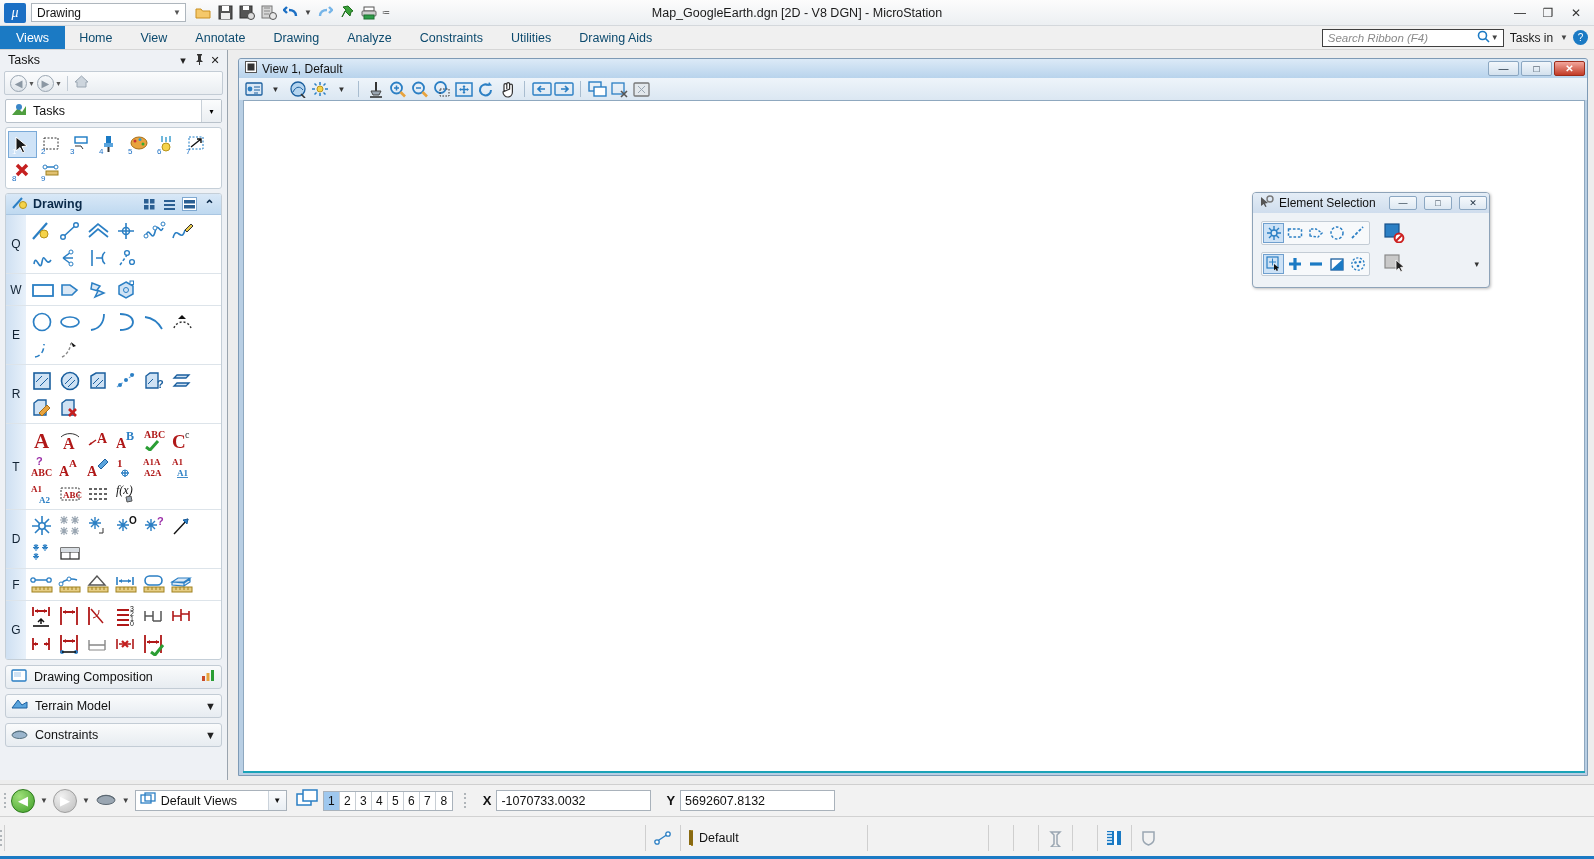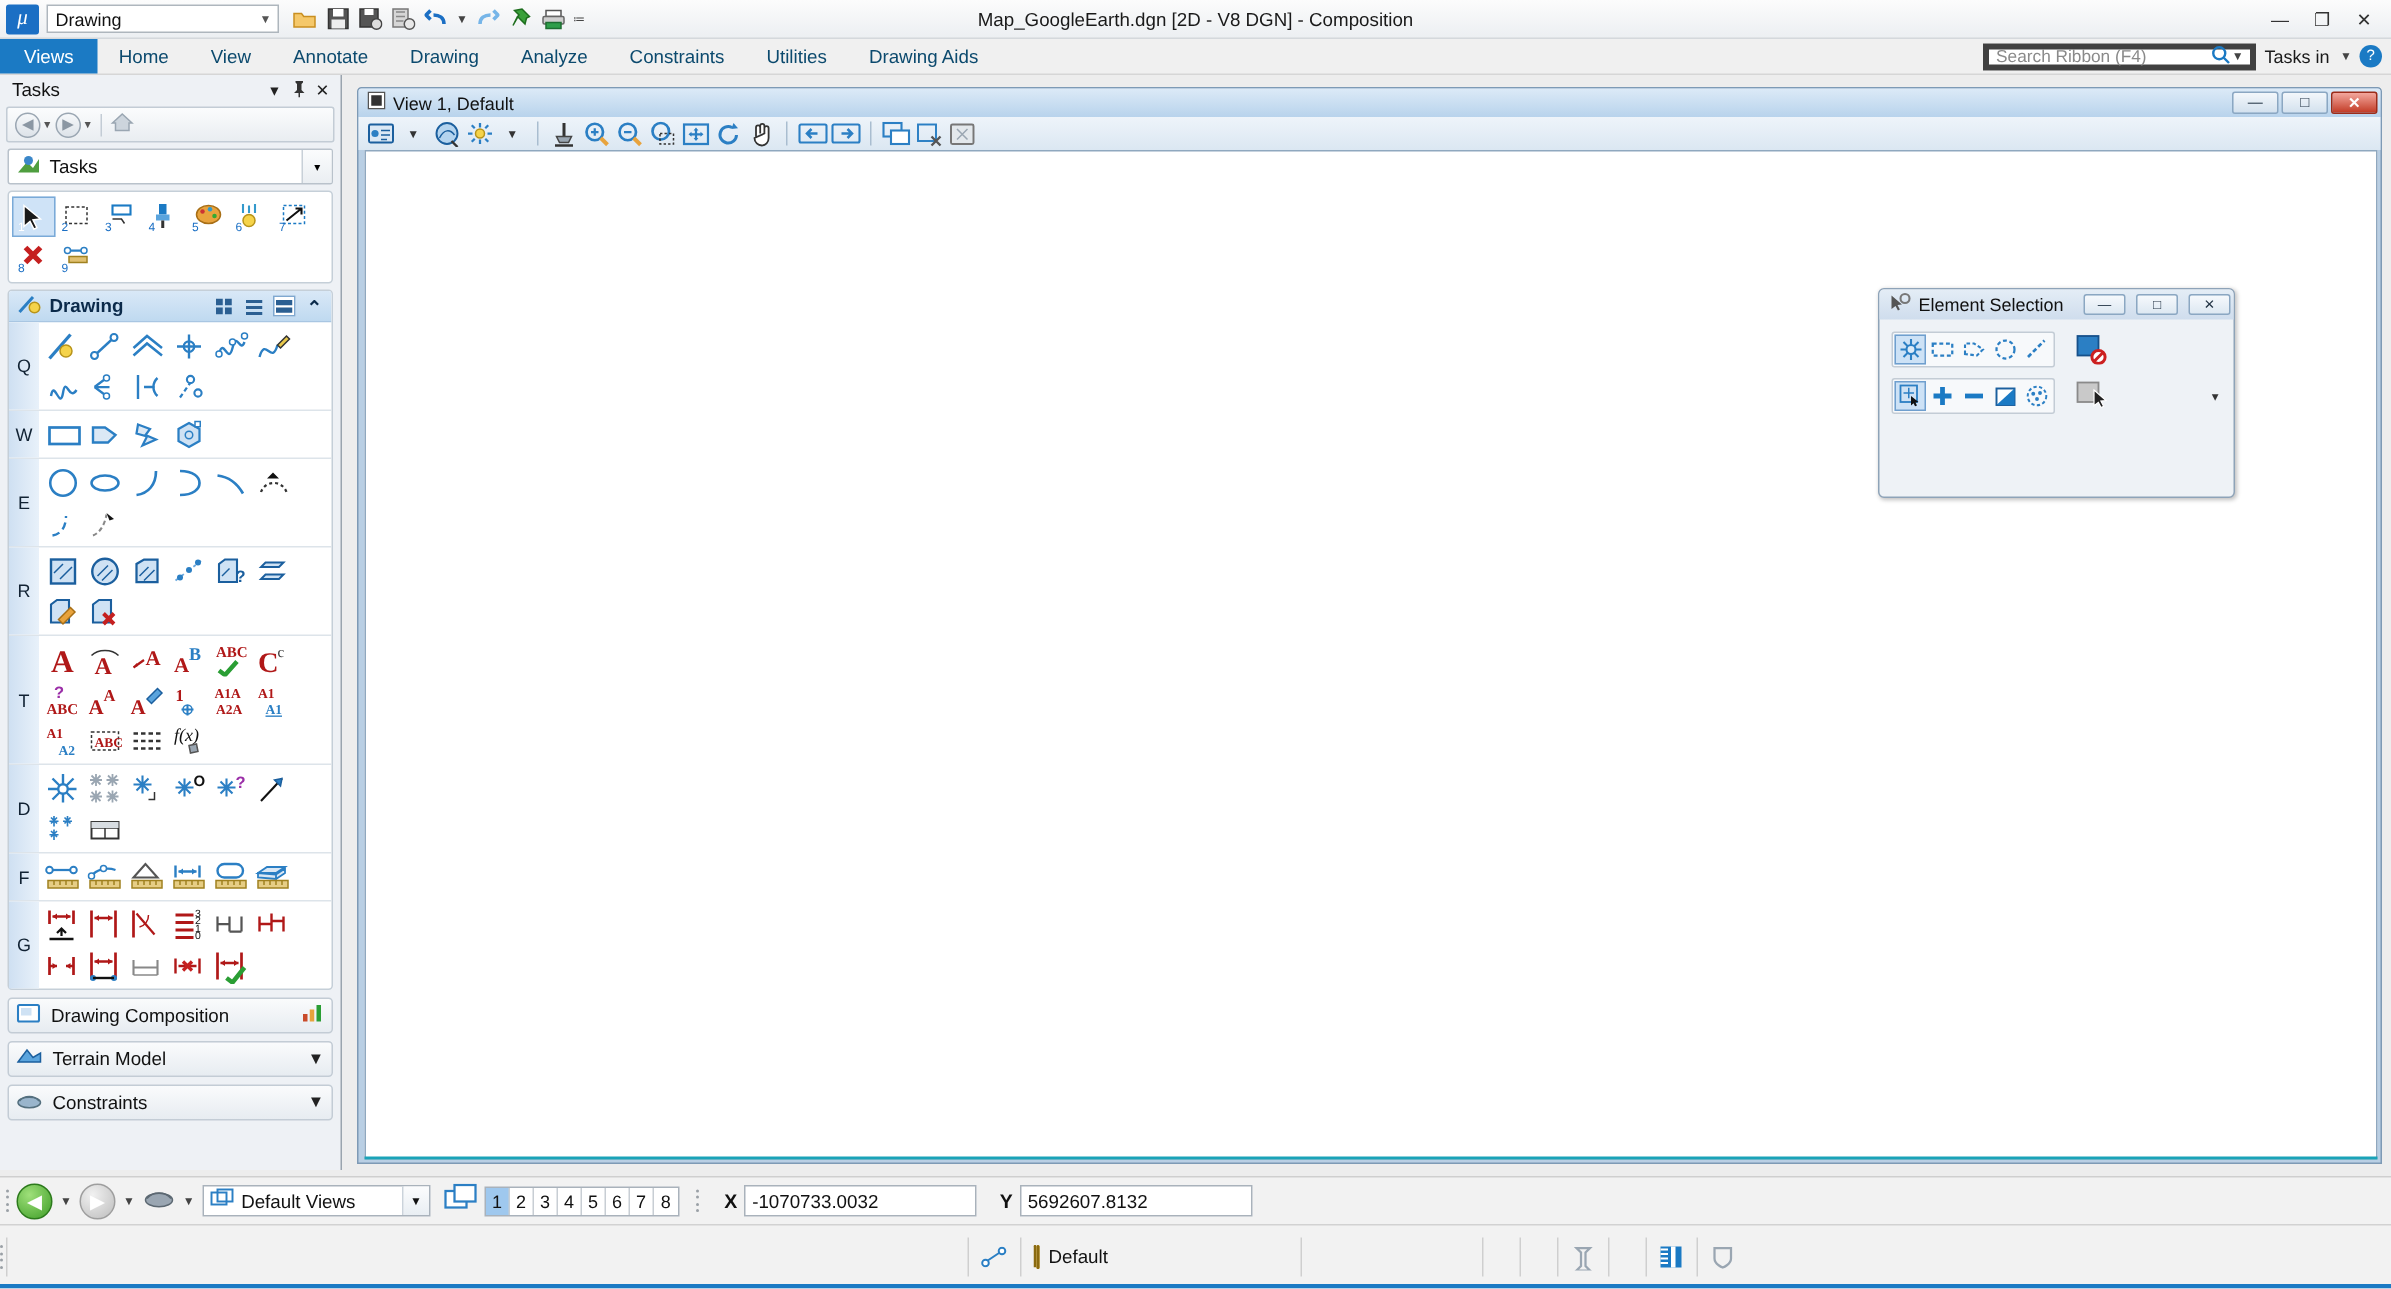--- a/index.html
+++ b/index.html
@@ -47,23 +47,23 @@
   
   .ribbon {
     position: absolute; left: 0; top: 26px; width: 1594px; height: 24px;
     background: #f0f0f0; border-bottom: 1px solid #d6d6d6;
     display: flex; align-items: stretch;
   }
   .rtab { padding: 0 14px; display: flex; align-items: center; font-size: 12.5px; color: #0c4a6e; }
   .rtab.file { background: #1b7ac4; color: #fff; padding: 0 16px; }
   .ribbon-right { margin-left: auto; display: flex; align-items: center; padding-right: 6px; gap: 4px; }
   .searchbox {
-    width: 182px; height: 18px; background: #fff; border: 4px solid #404040;
+    width: 182px; height: 18px; background: #fff; border: 1px solid #404040;
     display: flex; align-items: center; padding: 0 3px 0 5px;
-    font-size: 11.5px; color: #8a8a8a;
+    font-size: 11.5px; font-style: italic; color: #8a8a8a;
   }
   .searchbox .sp { flex: 1; }
   .signin { font-size: 12px; color: #1a1a1a; padding: 0 2px; }
   .help-icon {
     width: 15px; height: 15px; border-radius: 50%; background: #1b7ac4; color: #fff;
     font-size: 10px; display: flex; align-items: center; justify-content: center;
   }
 
   
   .tasks-panel {
@@ -150,21 +150,21 @@
   .vtsep { width: 1px; height: 16px; background: #a9bdd0; margin: 0 5px; }
   .vti { width: 21px; height: 20px; display: flex; align-items: center; justify-content: center; }
   .canvas {
     position: absolute; left: 4px; top: 41px; width: 1342px; height: 673px;
     background: #ffffff; border: 1px solid #8fa8bf;
   }
   .canvas-bottomline { position:absolute; left: 4px; bottom: 2px; width: 1342px; height: 2px; background: #1aa3b8; }
 
   
   .esdialog {
-    position: absolute; left: 1252px; top: 192px; width: 238px; height: 140px;
+    position: absolute; left: 1252px; top: 192px; width: 238px; height: 96px;
     background: #eef2f6; border: 1px solid #8ea3b8; border-radius: 4px;
     box-shadow: 1px 1px 3px rgba(0,0,0,.25);
   }
   .es-title {
     height: 20px; display: flex; align-items: center; gap: 5px; padding: 0 2px 0 6px;
     background: linear-gradient(#e4edf6,#cfdded); border-radius: 3px 3px 0 0;
     font-size: 12px; color: #111;
   }
   .es-title .est { flex: 1; }
   .esbtn { width: 28px; height: 14px; margin-left: 2px; border: 1px solid #8ba7c2;
@@ -288,21 +288,21 @@
       <span class="qicon">
         <svg width="16" height="14">
             <rect x="3" y="1" width="10" height="4" fill="#fff" stroke="#555"></rect>
             <rect x="1" y="5" width="14" height="5" rx="1" fill="#cfcfcf" stroke="#666"></rect>
             <rect x="3" y="9" width="10" height="4" fill="#2e9e4a" stroke="#1c6e31"></rect>
           </svg>
       </span>
       <span class="qsep">≔</span>
     </div>
 
-    <div class="apptitle">Map_GoogleEarth.dgn [2D - V8 DGN] - Composition</div>
+    <div class="apptitle">Map_GoogleEarth.dgn [2D - V8 DGN] - MicroStation</div>
 
     <div class="wbtns">
       <div class="wbtn">—</div>
       <div class="wbtn">❐</div>
       <div class="wbtn close">✕</div>
     </div>
   </div>
 
   <div class="ribbon">
     <div class="rtab file">Views</div>

